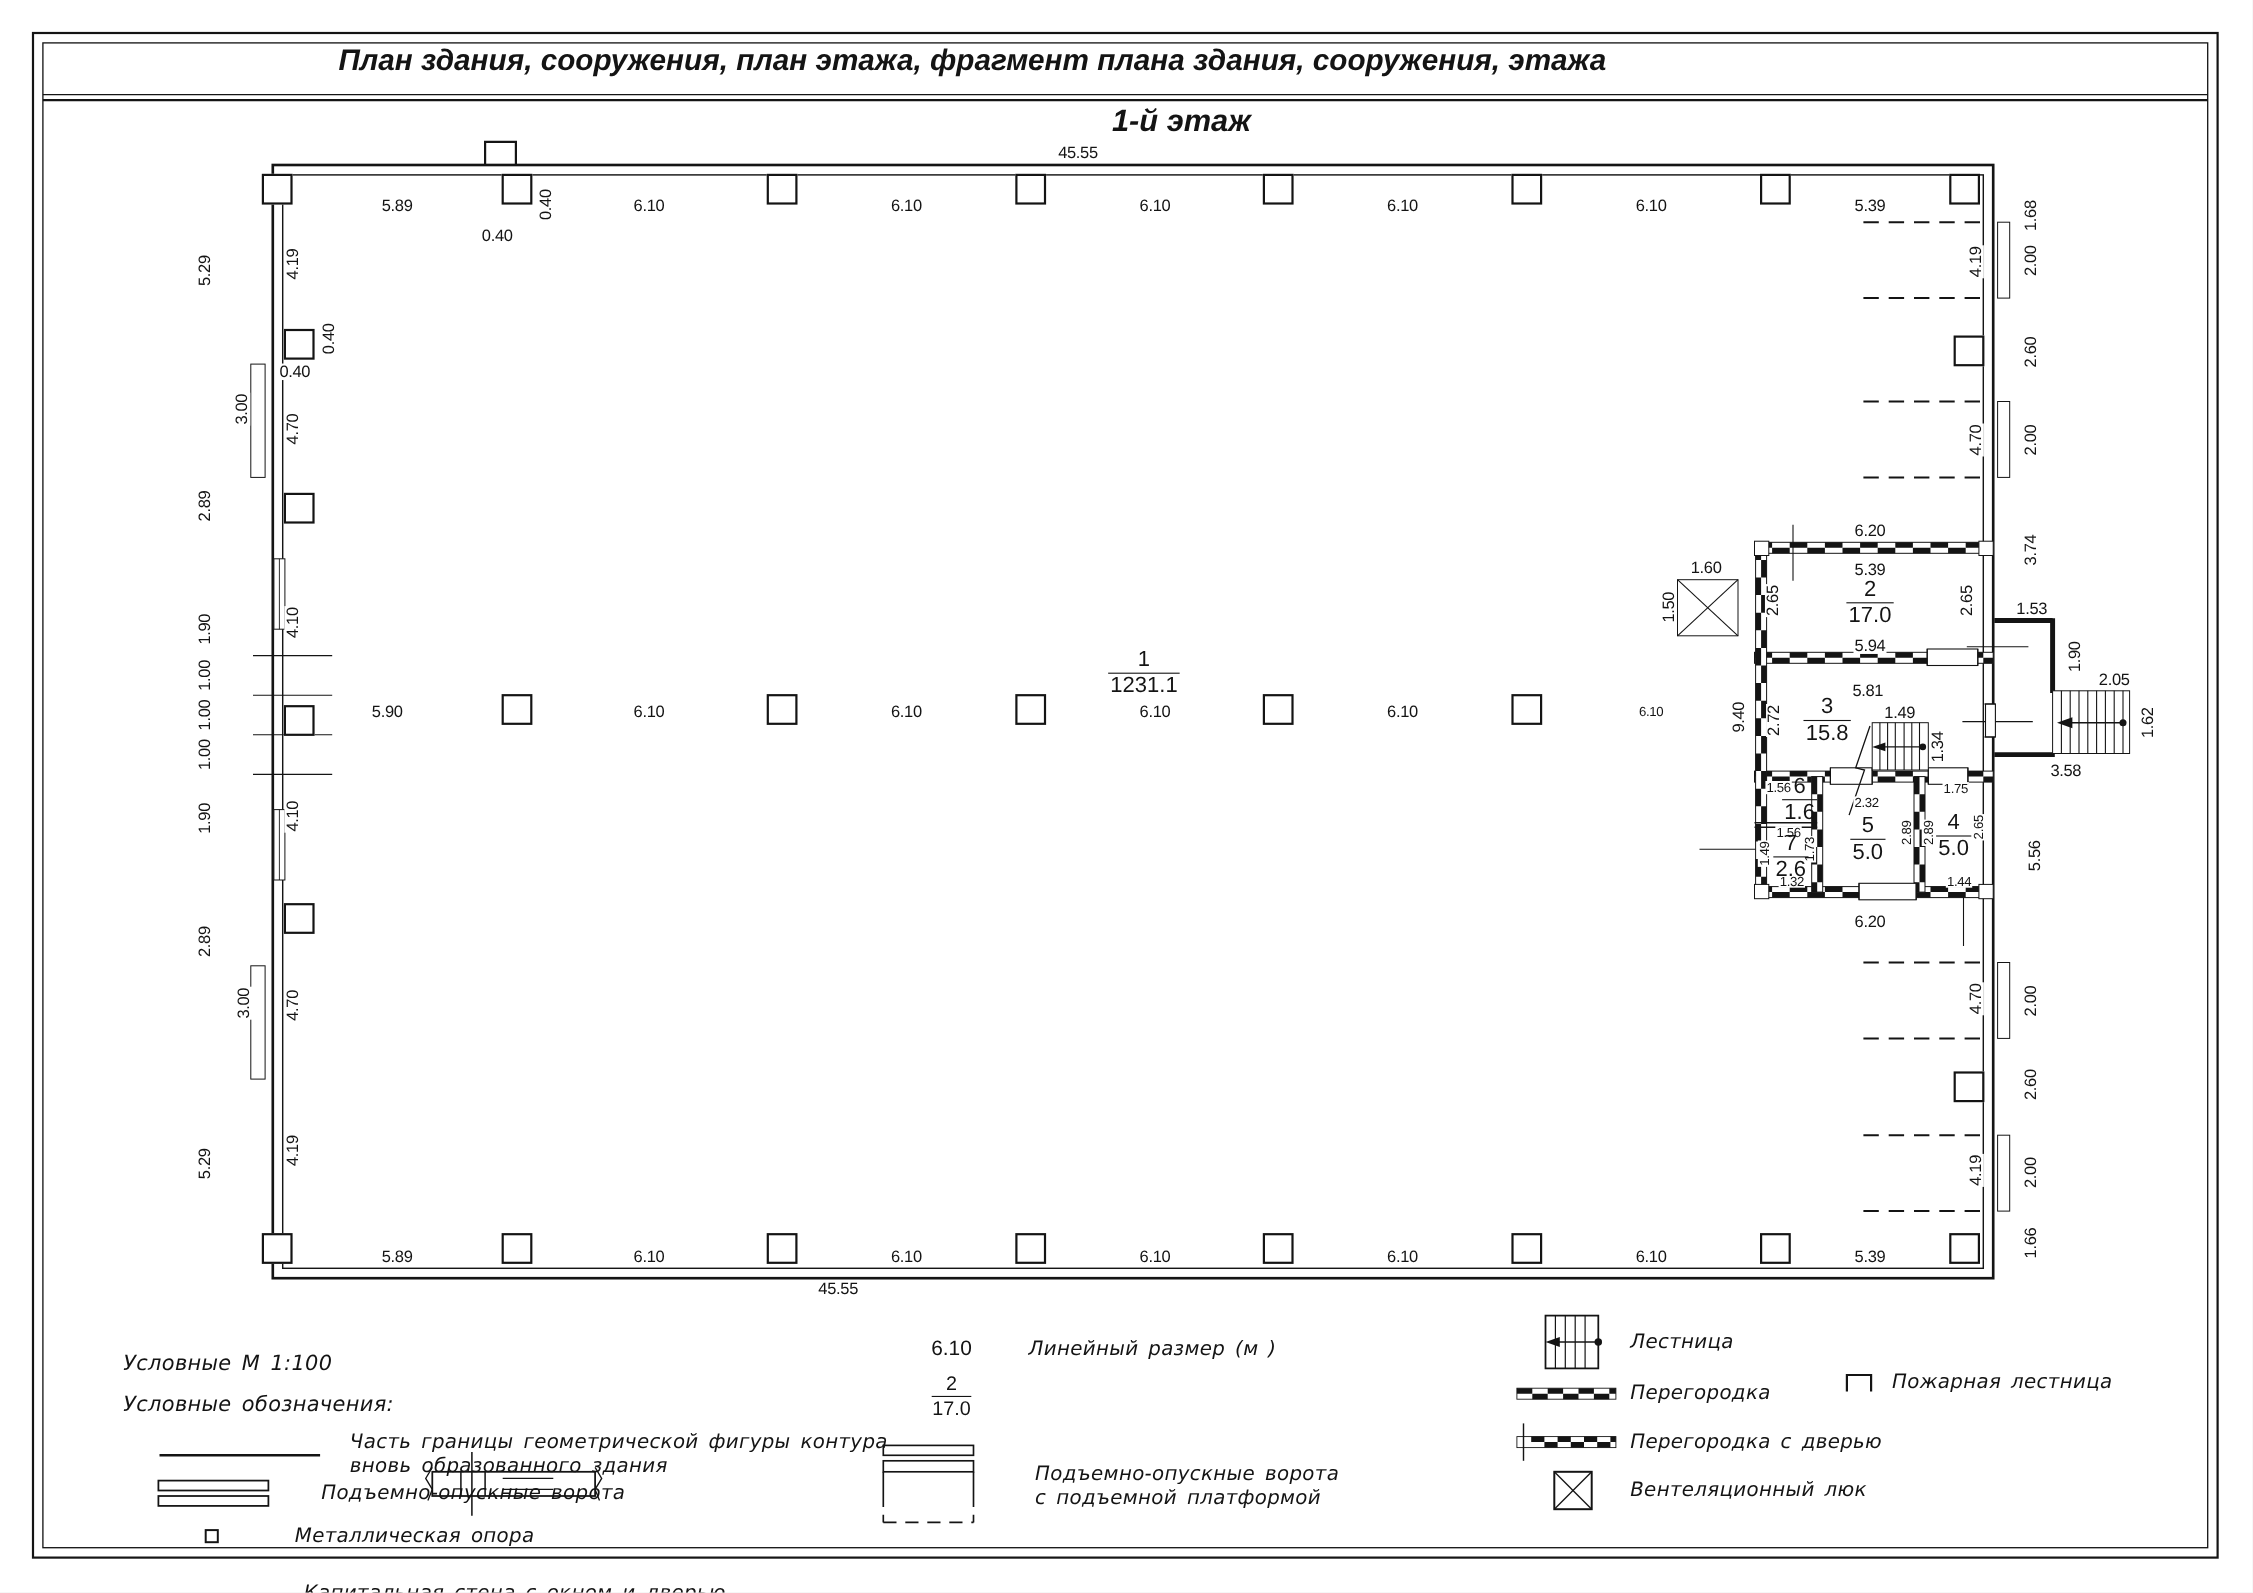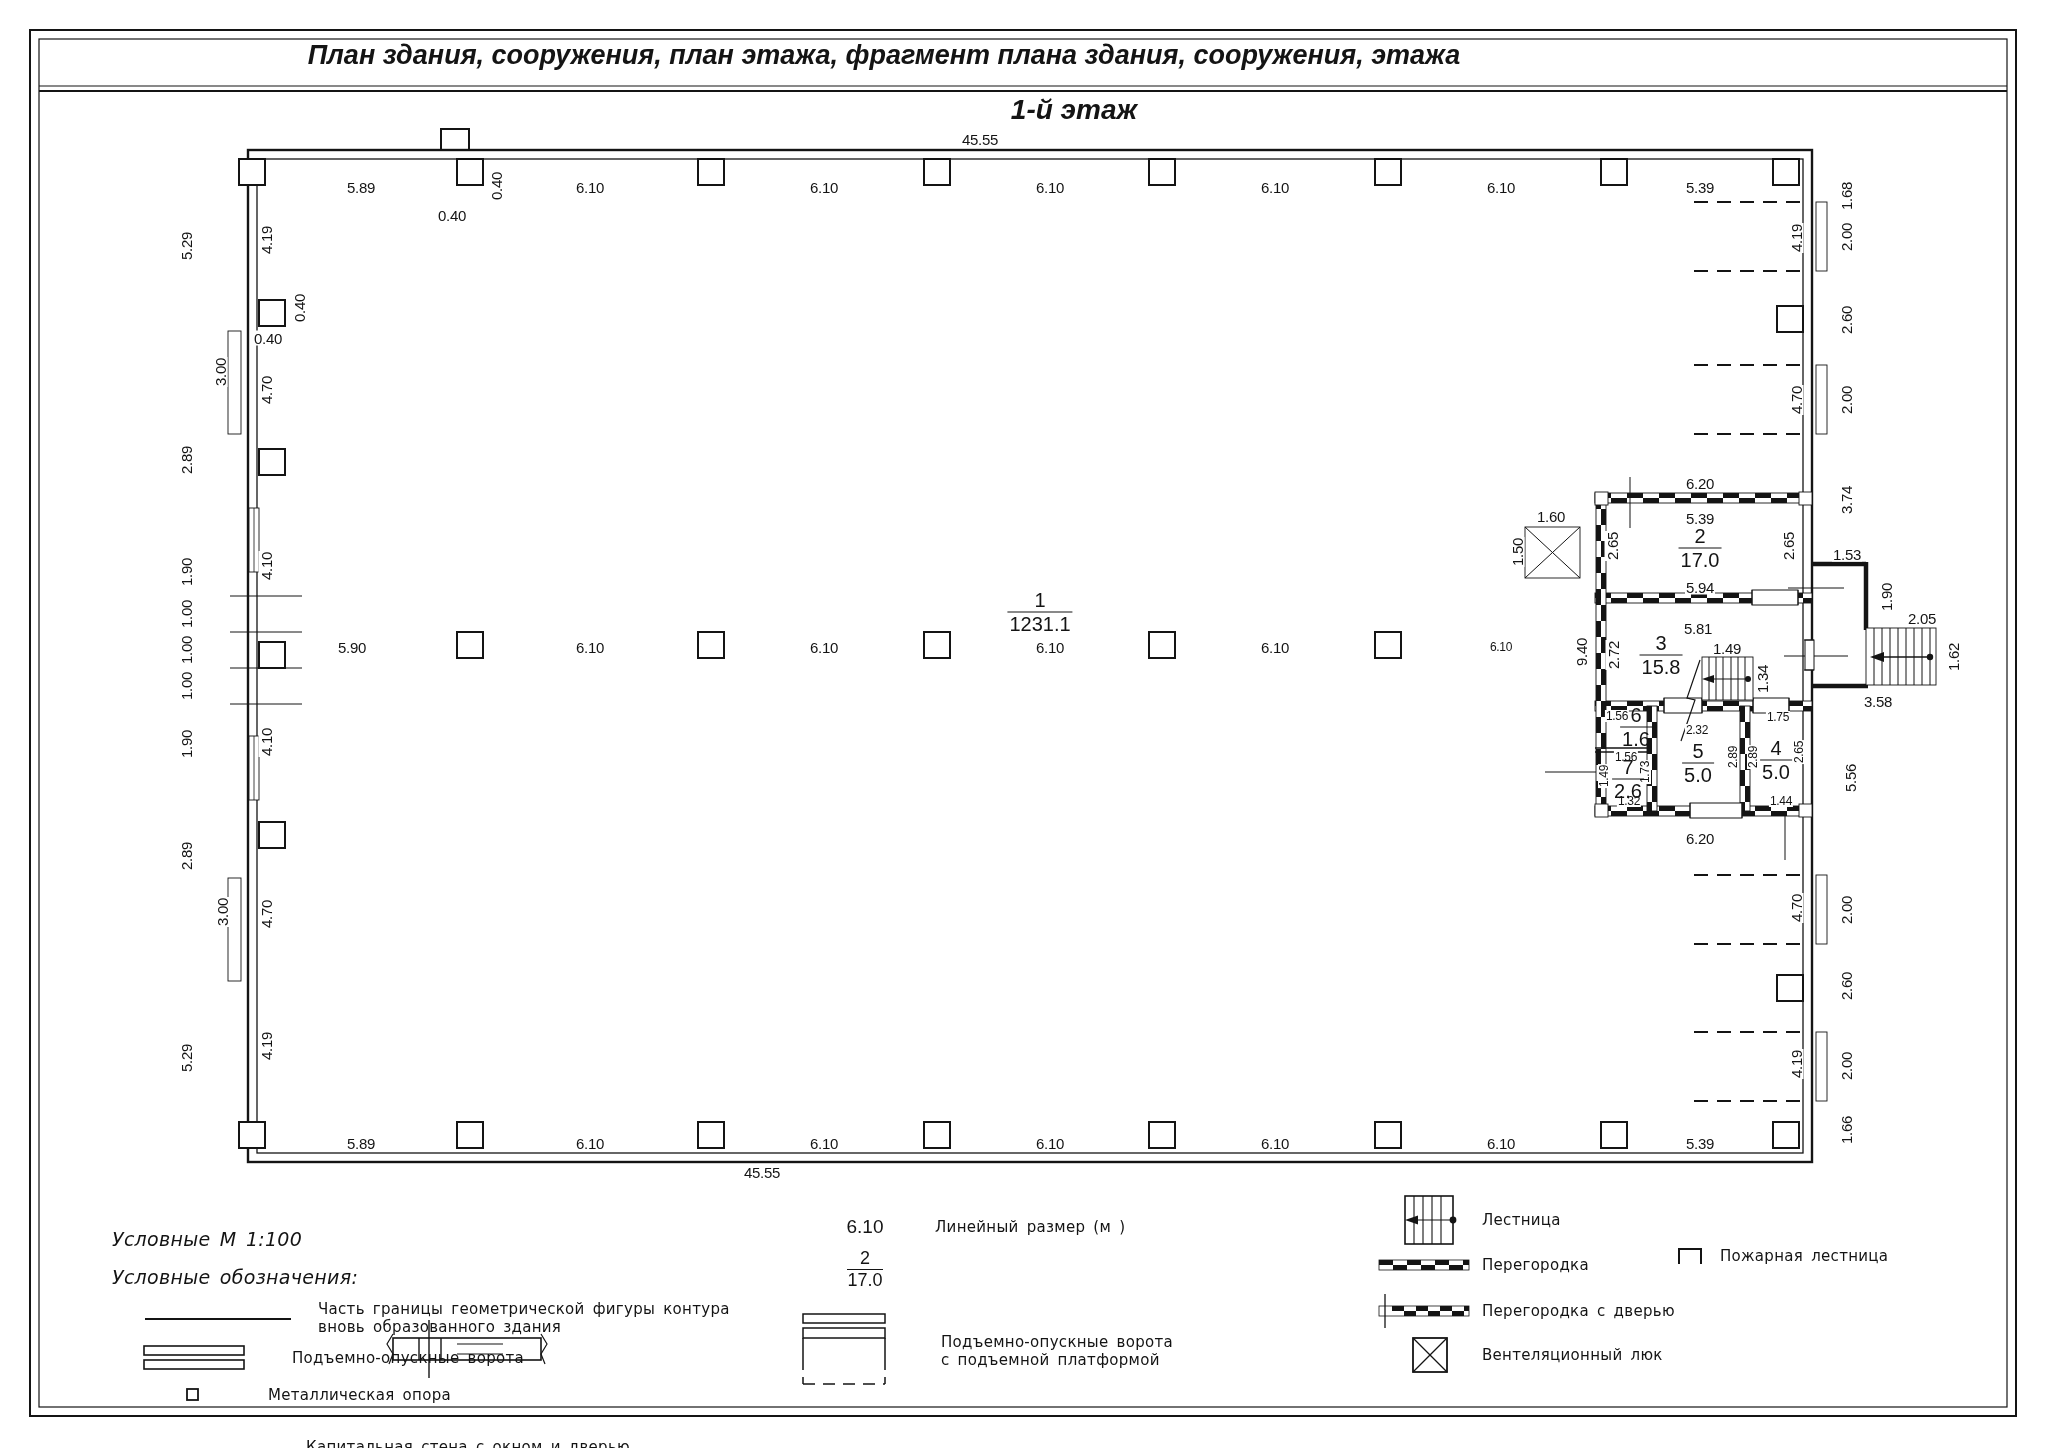--- a/index.html
+++ b/index.html
@@ -24,21 +24,21 @@
          transform:translate(-50%,-50%);}
   .room{position:absolute;transform:translate(-50%,-50%);text-align:center;font-size:20px;
         line-height:1.15;background:transparent;}
   .room .num{display:block;border-bottom:1.5px solid #141414;padding:0 8px;}
   .room .area{display:block;padding:0 2px;}
   
   .leg{position:absolute;font-style:italic;font-family:"DejaVu Sans",sans-serif;
        font-size:19px;letter-spacing:0.3px;word-spacing:3px;white-space:nowrap;}
   .lrow{position:absolute;display:flex;align-items:center;}
   .lsym{flex:0 0 auto;display:flex;justify-content:center;align-items:center;}
-  .ltxt{font-family:"DejaVu Sans",sans-serif;font-size:15px;
+  .ltxt{font-style:italic;font-family:"DejaVu Sans",sans-serif;font-size:18px;
         letter-spacing:0.3px;word-spacing:3px;line-height:1.2;white-space:nowrap;}
   .frac{display:inline-block;text-align:center;font-family:"Liberation Sans",sans-serif;
         font-style:normal;font-size:18px;}
   .frac .fnum{display:block;border-bottom:1.5px solid #141414;padding:0 6px;}
 </style>
 </head>
 <body>
 <div id="sheet">
 
 <svg id="plan-svg" viewBox="0 0 2048 1448">

